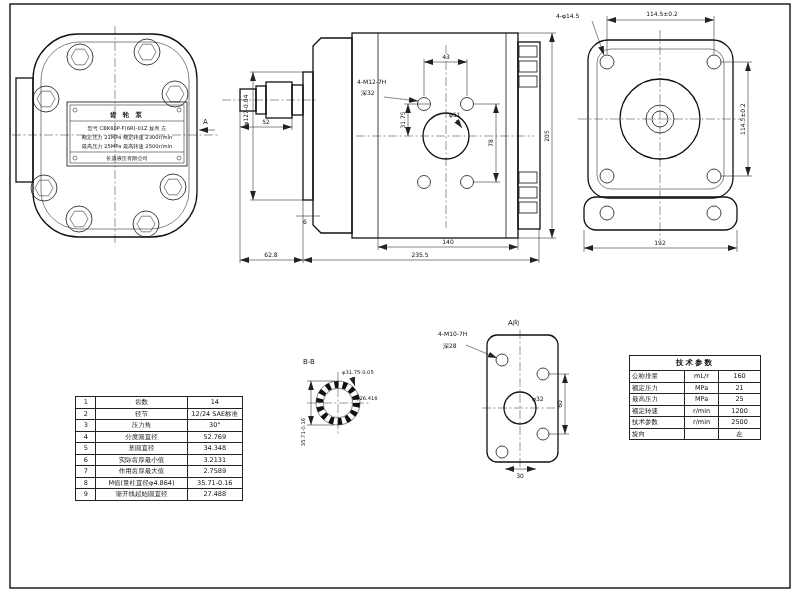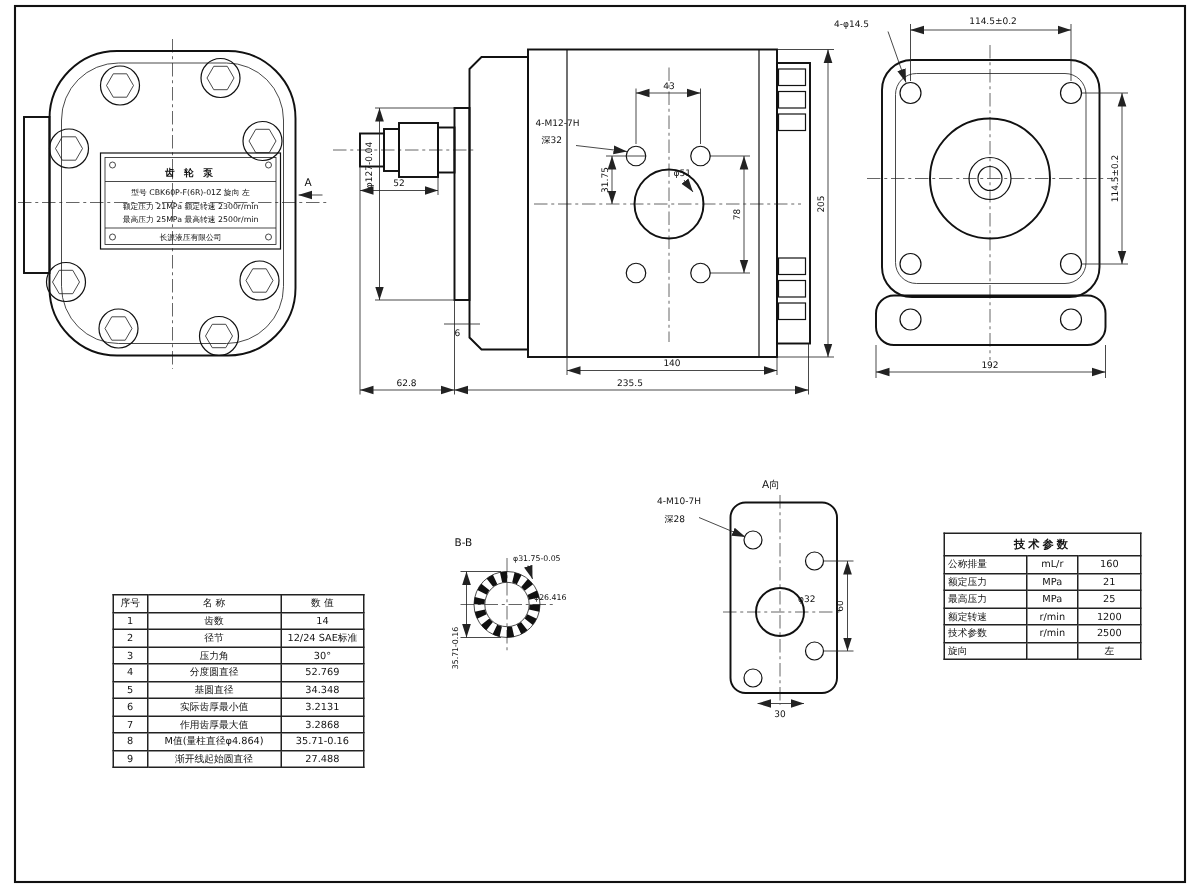--- a/index.html
+++ b/index.html
@@ -241,25 +241,20 @@
     <line class="dm" x1="565" y1="374" x2="565" y2="434" marker-start="url(#arr)" marker-end="url(#arr)"></line>
     <text class="d" transform="rotate(-90 562 404)" x="562" y="404" text-anchor="middle">60</text>
     <line class="dm" x1="505" y1="469" x2="536" y2="469" marker-start="url(#arr)" marker-end="url(#arr)"></line>
     <text class="d" x="520" y="478" text-anchor="middle">30</text>
   </g>
 </svg>
 
 <div class="tbl" id="spline-tbl">
   <table>
     <tbody>
-          <tr>
-      <th class="w0">序号</th>
-      <th class="w1">名  称</th>
-      <th class="w2">数  值</th>
-    </tr>
     <tr>
       <td class="w0">1</td>
       <td class="w1">齿数</td>
       <td class="w2">14</td>
     </tr>
     <tr>
       <td class="w0">2</td>
       <td class="w1">径节</td>
       <td class="w2">12/24 SAE标准</td>
     </tr>
@@ -279,21 +274,21 @@
       <td class="w2">34.348</td>
     </tr>
     <tr>
       <td class="w0">6</td>
       <td class="w1">实际齿厚最小值</td>
       <td class="w2">3.2131</td>
     </tr>
     <tr>
       <td class="w0">7</td>
       <td class="w1">作用齿厚最大值</td>
-      <td class="w2">3.2868</td>
+      <td class="w2">2.7589</td>
     </tr>
     <tr>
       <td class="w0">8</td>
       <td class="w1">M值(量柱直径φ4.864)</td>
       <td class="w2">35.71-0.16</td>
     </tr>
     <tr>
       <td class="w0">9</td>
       <td class="w1">渐开线起始圆直径</td>
       <td class="w2">27.488</td>

